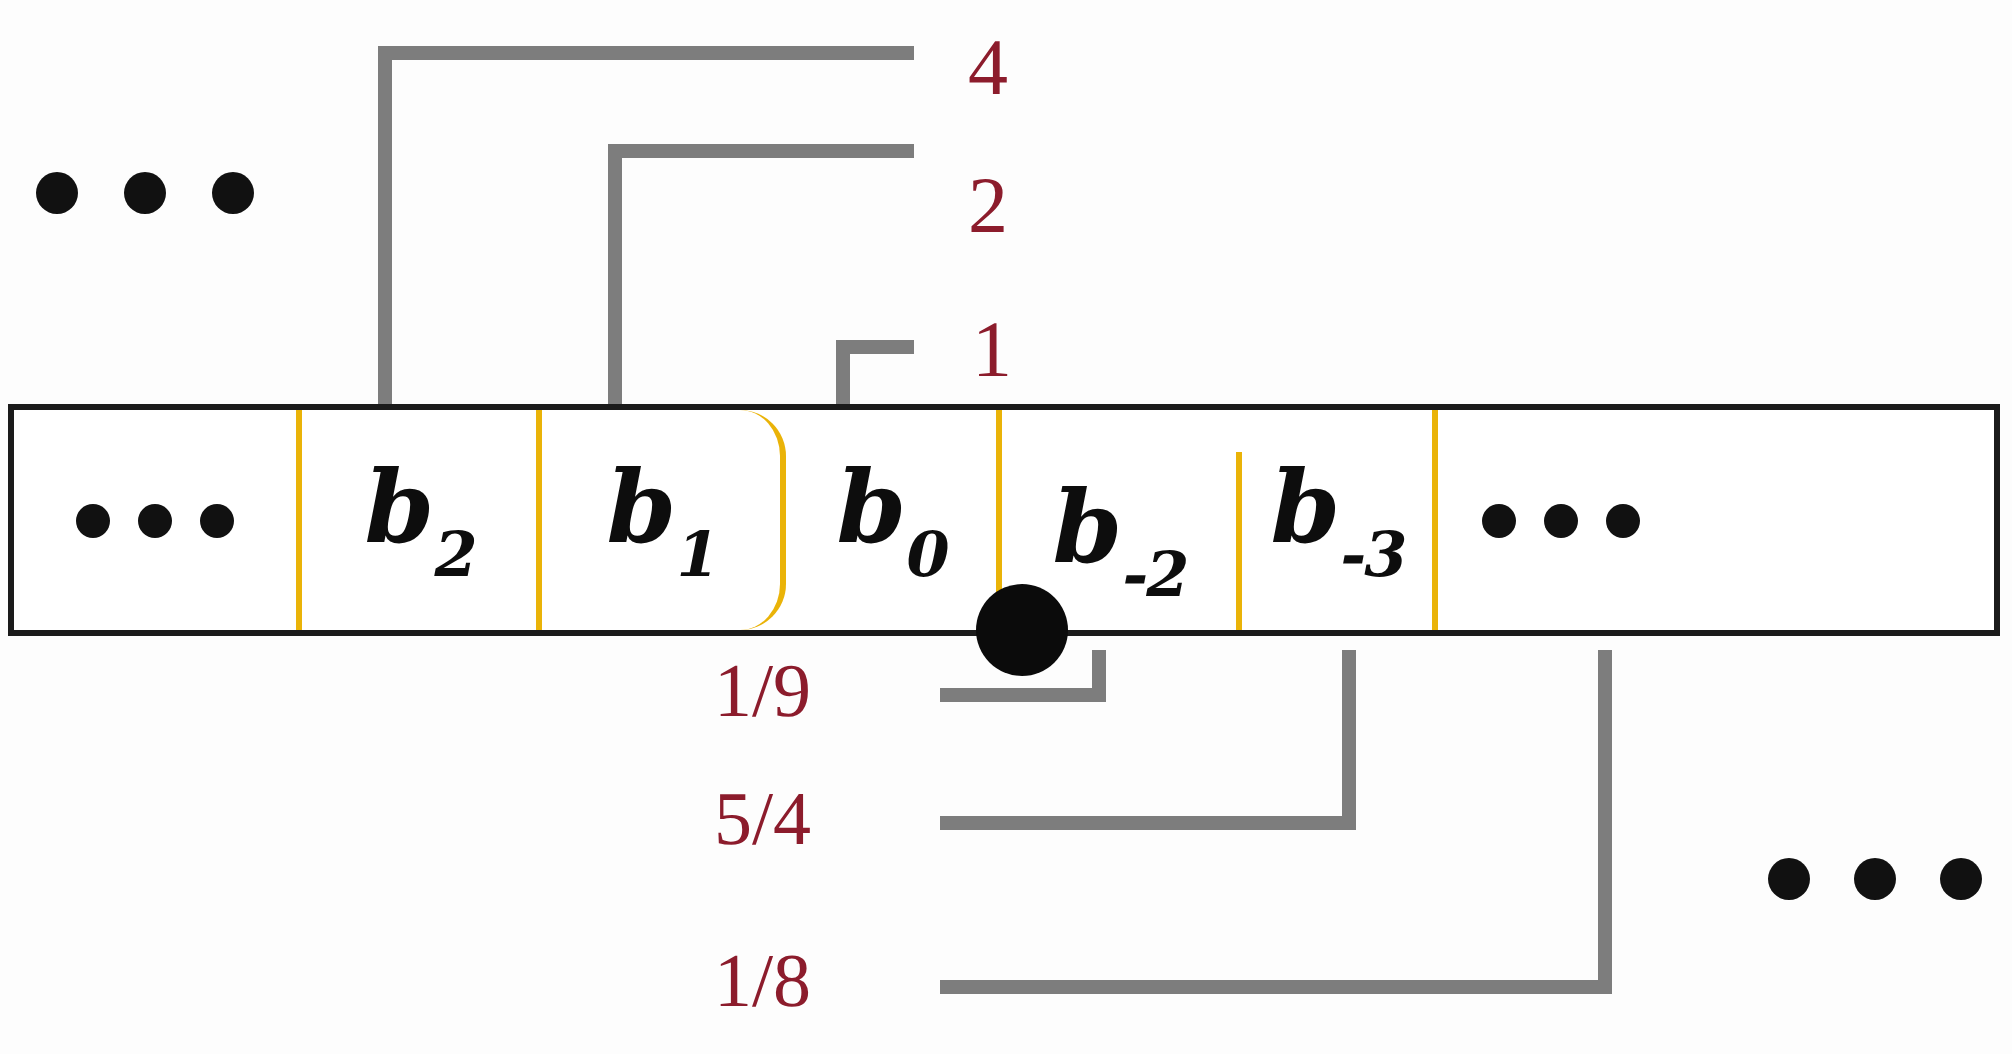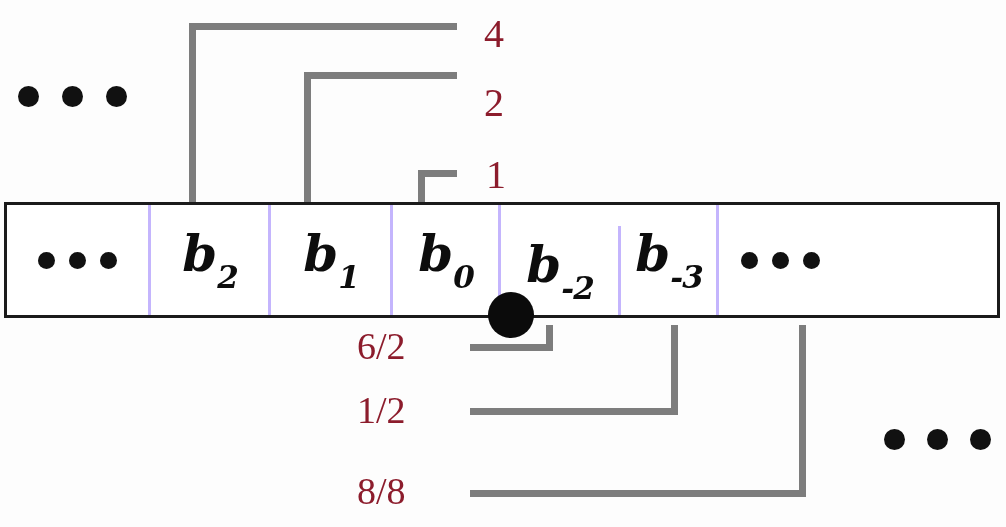--- a/index.html
+++ b/index.html
@@ -37,21 +37,21 @@
     width: 996px;
     height: 116px;
     display: flex;
     border: 3px solid #1b1b1b;
     box-sizing: border-box;
     background: #ffffff;
   }
   .cell {
     position: relative;
     flex: 0 0 auto;
-    border-right: 3px solid #c4b5fd;
+    border-right: 3px solid #eab308;
     box-sizing: border-box;
     display: flex;
     align-items: center;
     justify-content: center;
     background: #ffffff;
   }
   .cell:last-child { border-right: none; }
 
   .bit-label {
     font-family: "DejaVu Serif", serif;
@@ -153,21 +153,21 @@
         <span class="dot"></span>
         <span class="dot"></span>
         <span class="dot"></span>
       </span>
     </div>
 
     <div class="cell" style="width:120px;">
       <span class="bit-label"><span>b</span><span class="sub">2</span></span>
     </div>
 
-    <div class="cell" style="width:122px;">
+    <div class="cell" style="width:122px;border-radius:23px;">
       <span class="bit-label"><span>b</span><span class="sub">1</span></span>
     </div>
 
     <div class="cell" style="width:108px;">
       <span class="bit-label"><span>b</span><span class="sub">0</span></span>
     </div>
 
 
     <div class="cell" style="width:120px;margin-top:21px;">
       <span class="bit-label"><span>b</span><span class="sub">-2</span></span>
@@ -191,17 +191,17 @@
 
   <div class="conn v" style="left:546px; top:325px; height:26px;"></div>
   <div class="conn h" style="left:470px; top:344px; width:83px;"></div>
 
   <div class="conn v" style="left:671px; top:325px; height:83px;"></div>
   <div class="conn h" style="left:470px; top:408px; width:208px;"></div>
 
   <div class="conn v" style="left:799px; top:325px; height:165px;"></div>
   <div class="conn h" style="left:470px; top:490px; width:336px;"></div>
 
-  <div class="weight frac" id="weight-half" style="left:357px; top:327px;">6/2</div>
-  <div class="weight frac" id="weight-fourth" style="left:357px; top:391px;">1/2</div>
-  <div class="weight frac" id="weight-eighth" style="left:357px; top:472px;">8/8</div>
+  <div class="weight frac" id="weight-half" style="left:357px; top:327px;">1/9</div>
+  <div class="weight frac" id="weight-fourth" style="left:357px; top:391px;">5/4</div>
+  <div class="weight frac" id="weight-eighth" style="left:357px; top:472px;">1/8</div>
 
 </div>
 
 </body></html>

